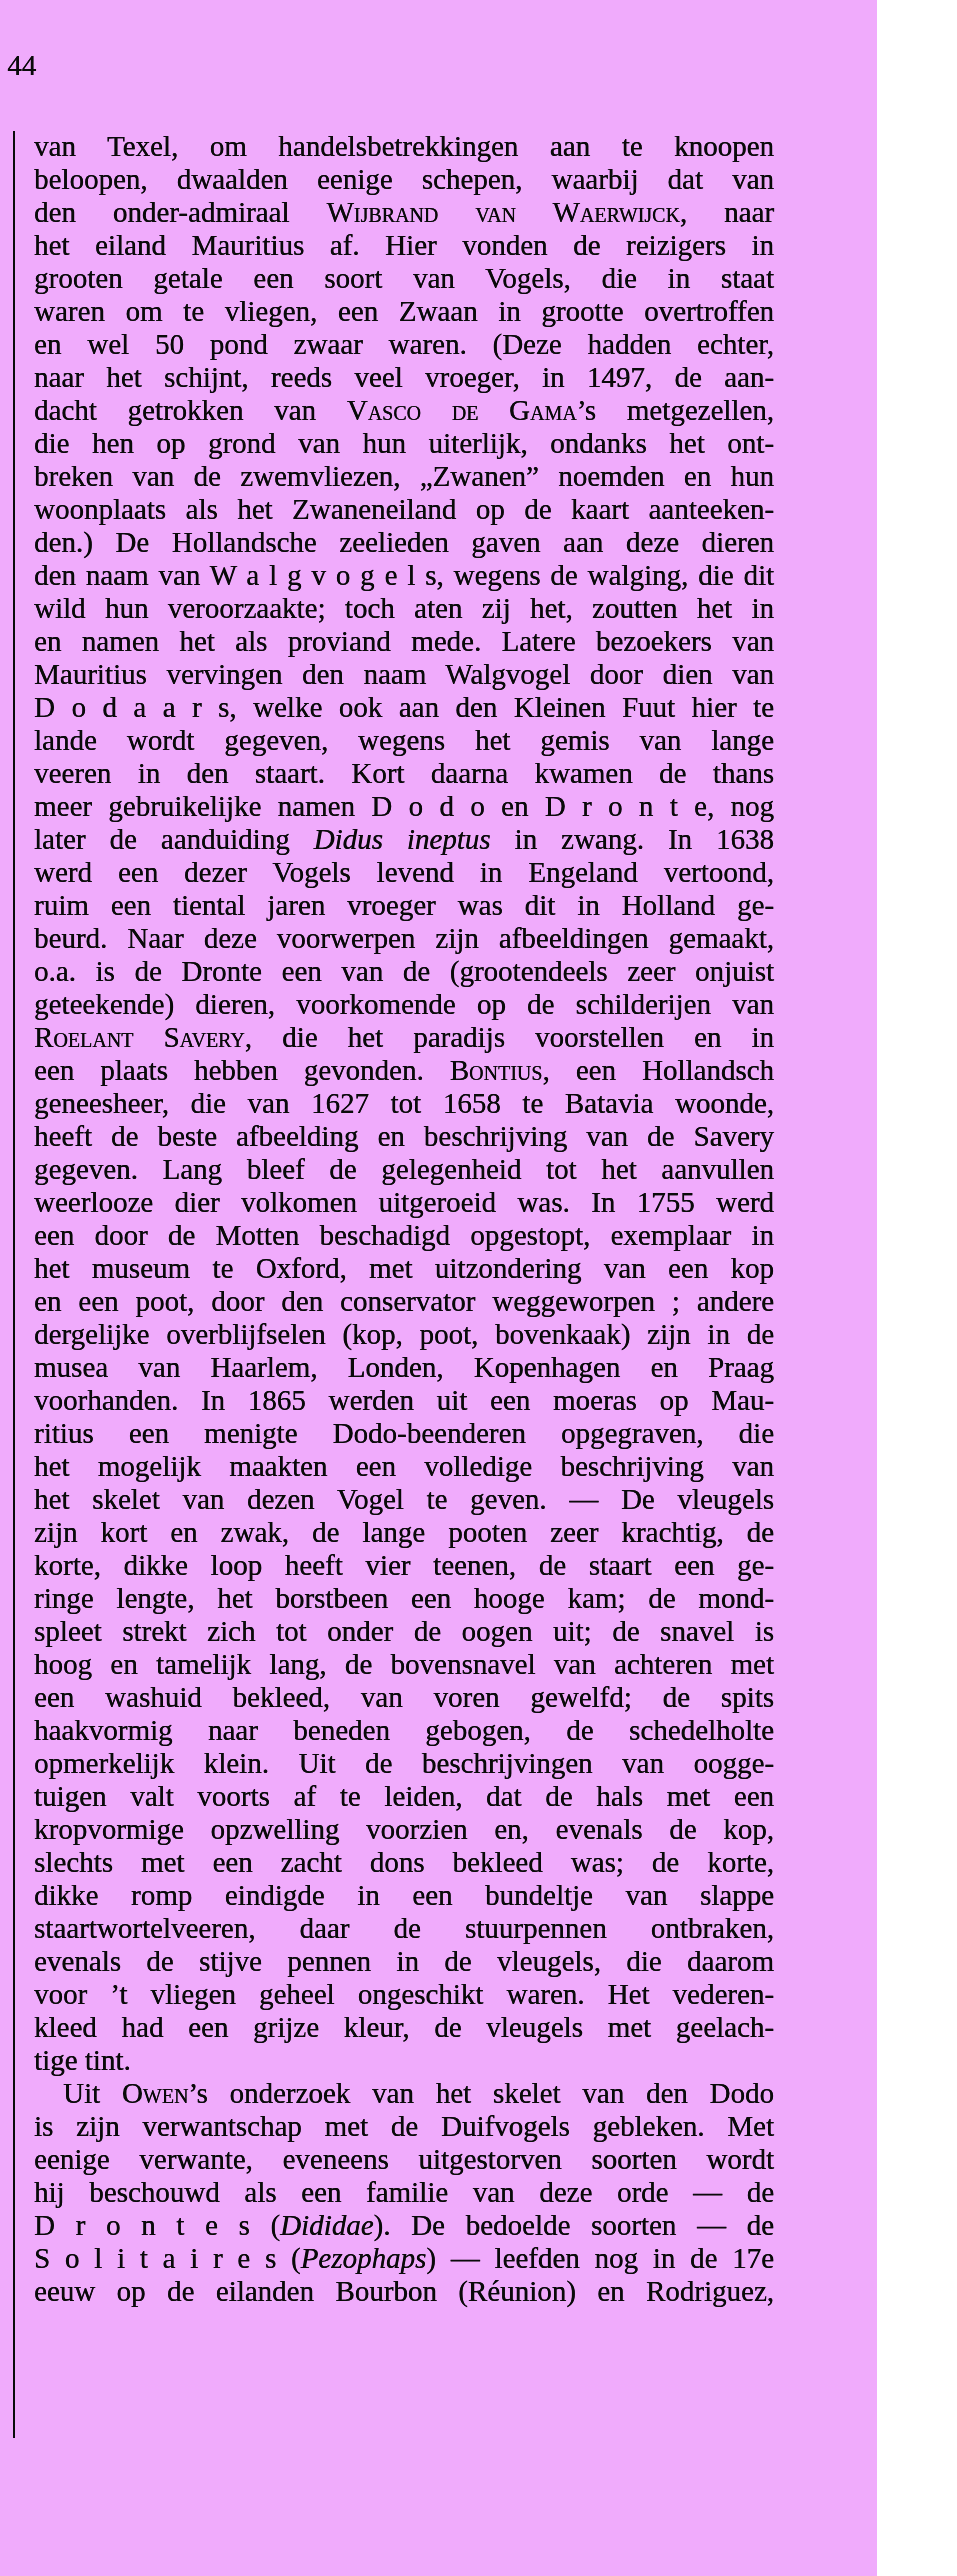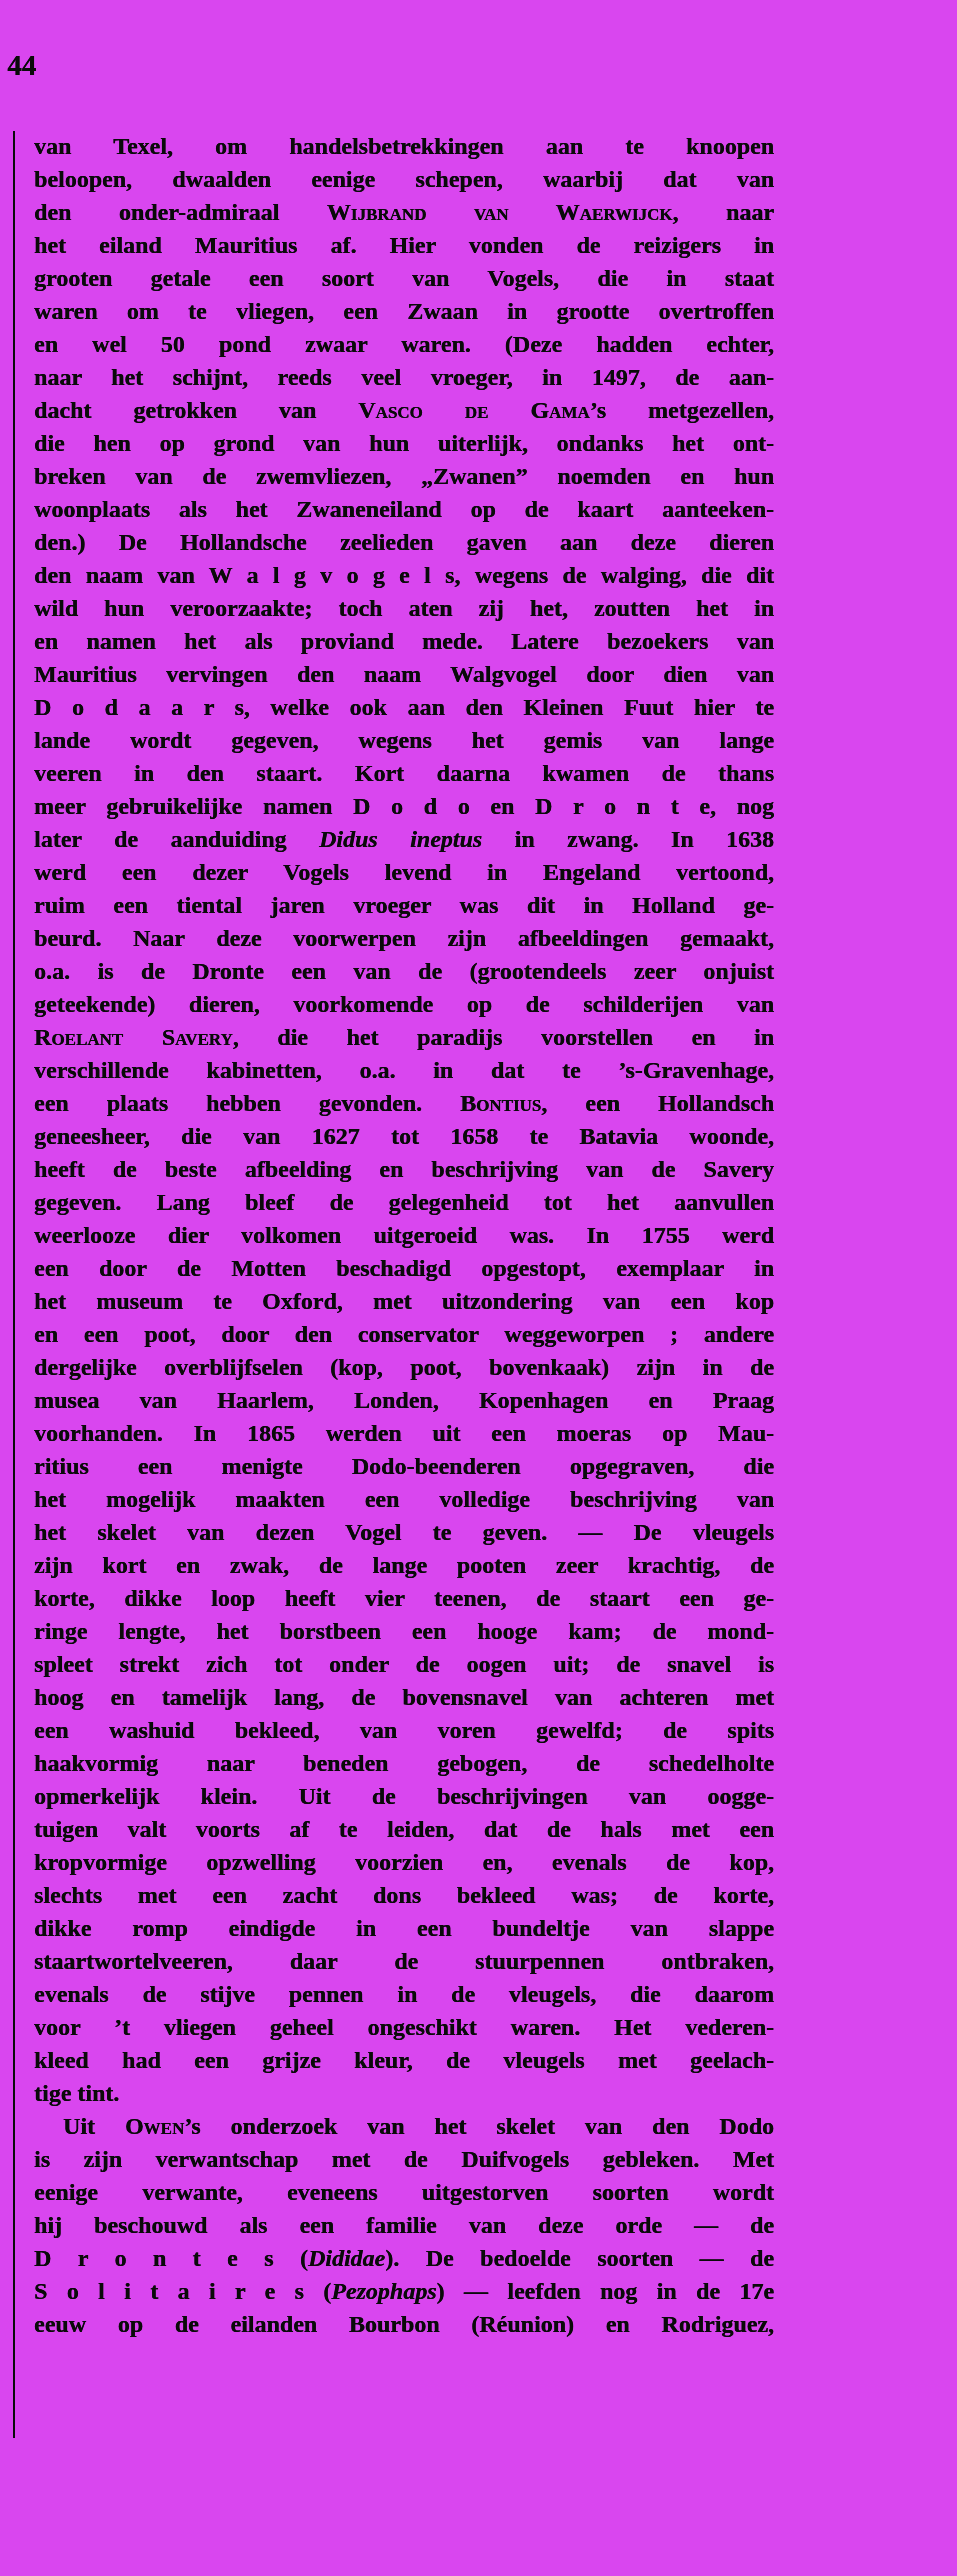--- a/index.html
+++ b/index.html
@@ -2,27 +2,26 @@
 <html style="font-size:9.8px"><head>
 <meta charset="utf-8">
 <style>
   html, body {
     margin: 0;
     padding: 0;
     background: #ffffff;
   }
   #page {
     position: relative;
-    width: 957px;
+    width: 877px;
     height: 2576px;
-    background: #d946ef;
+    background: #f0abfc;
     overflow: hidden;
     font-family: "Liberation Serif", serif;
     color: #0a0a0a;
-    font-weight: bold;
   }
   #page-number {
     position: absolute;
     left: 7.3px;
     top: 51px;
     font-size: 29px;
     line-height: 1;
     text-shadow: 0.3px 0 0 currentColor;
   }
   #left-rule {
@@ -31,21 +30,21 @@
     top: 131px;
     width: 1.8px;
     height: 2307px;
     background: #0a0a0a;
   }
   #text-block {
     position: absolute;
     left: 34px;
     top: 130px;
     width: 740px;
-    font-size: 24px;
+    font-size: 29px;
     line-height: 33px;
     text-shadow: 0.3px 0 0 currentColor;
   }
   .line {
     text-align: justify;
     text-align-last: justify;
   }
   .line.flush {
     text-align-last: left;
   }
@@ -83,21 +82,20 @@
       <div class="line"><span>lande wordt gegeven, wegens het gemis van lange</span></div>
       <div class="line"><span>veeren in den staart.  Kort daarna kwamen de thans</span></div>
       <div class="line"><span>meer gebruikelijke namen D o d o en D r o n t e, nog</span></div>
       <div class="line"><span>later de aanduiding </span><span class="it">Didus ineptus</span><span> in zwang. In 1638</span></div>
       <div class="line"><span>werd een dezer Vogels levend in Engeland vertoond,</span></div>
       <div class="line"><span>ruim een tiental jaren vroeger was dit in Holland ge-</span></div>
       <div class="line"><span>beurd.  Naar deze voorwerpen zijn afbeeldingen gemaakt,</span></div>
       <div class="line"><span>o.a. is de Dronte een van de (grootendeels zeer onjuist</span></div>
       <div class="line"><span>geteekende) dieren, voorkomende op de schilderijen van</span></div>
       <div class="line"><span class="sc">Roelant Savery</span><span>, die het paradijs voorstellen en in</span></div>
-      <div class="line"><span>verschillende kabinetten, o.a. in dat te ’s-Gravenhage,</span></div>
       <div class="line"><span>een plaats hebben gevonden. </span><span class="sc">Bontius</span><span>, een Hollandsch</span></div>
       <div class="line"><span>geneesheer, die van 1627 tot 1658 te Batavia woonde,</span></div>
       <div class="line"><span>heeft de beste afbeelding en beschrijving van de Savery</span></div>
       <div class="line"><span>gegeven.  Lang bleef de gelegenheid tot het aanvullen</span></div>
       <div class="line"><span>weerlooze dier volkomen uitgeroeid was.  In 1755 werd</span></div>
       <div class="line"><span>een door de Motten beschadigd opgestopt, exemplaar in</span></div>
       <div class="line"><span>het museum  te Oxford, met uitzondering van een kop</span></div>
       <div class="line"><span>en een poot, door den conservator weggeworpen ; andere</span></div>
       <div class="line"><span>dergelijke overblijfselen (kop, poot, bovenkaak) zijn in de</span></div>
       <div class="line"><span>musea van Haarlem, Londen, Kopenhagen en Praag</span></div>

